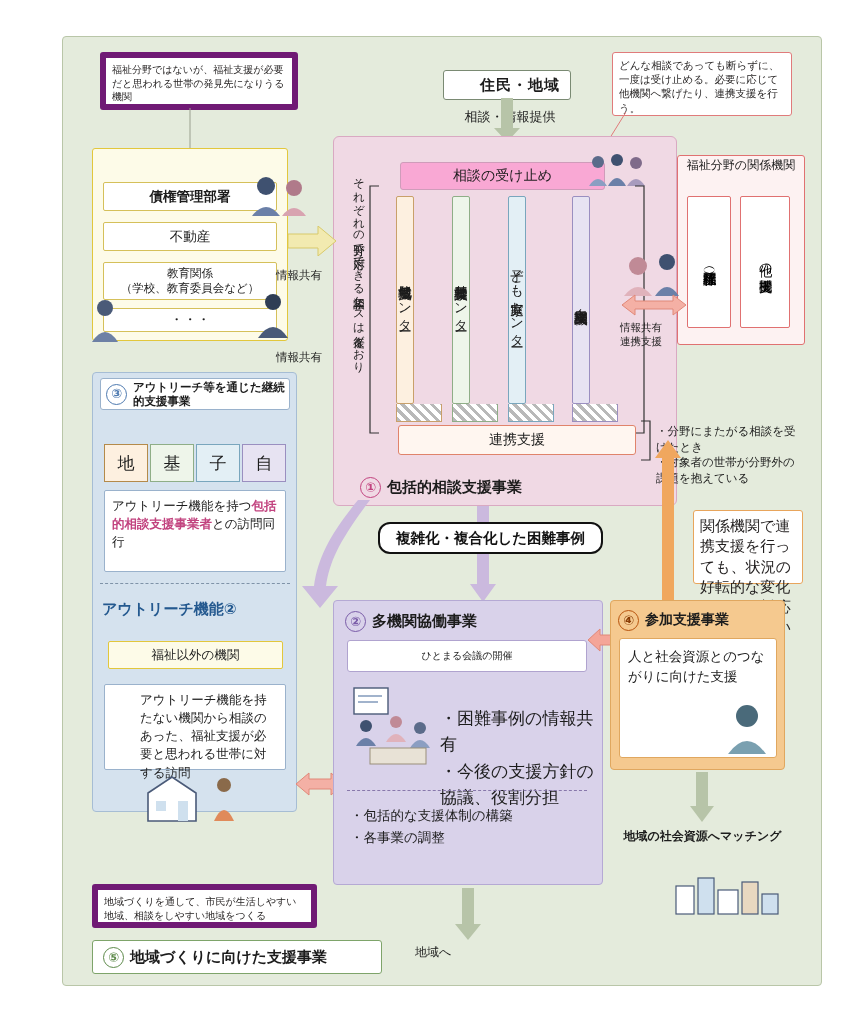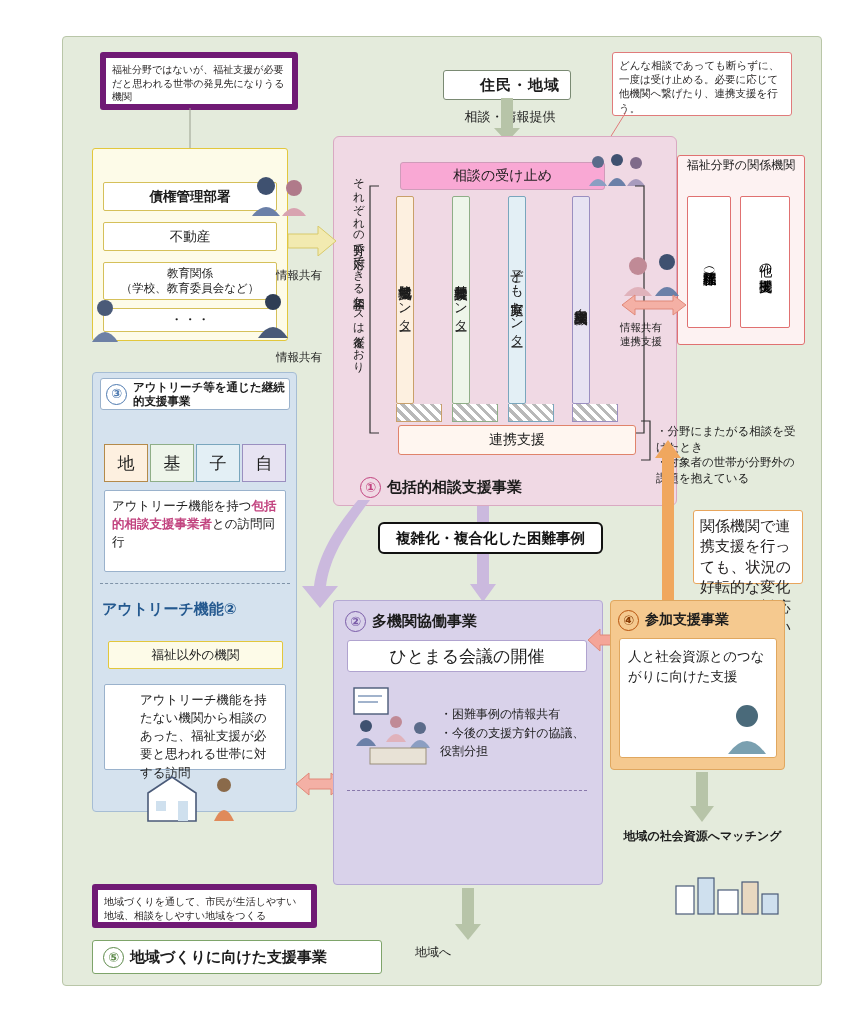--- a/index.html
+++ b/index.html
@@ -242,25 +242,25 @@
     left: 345px; top: 608px; width: 250px; height: 26px;
     display: flex; align-items: center;
     font-size: 15px; font-weight: bold; color: #1c1c1c;
   }
   #hitomaru {
     left: 347px; top: 640px; width: 240px; height: 32px;
     background: #ffffff;
     border: 1px solid #b0a3cf;
     border-radius: 3px;
     display: flex; align-items: center; justify-content: center;
-    font-size: 17px; color: #1c1c1c;
+    font-size: 10px; color: #1c1c1c;
   }
   #purple-bullets {
     left: 440px; top: 705px; width: 155px;
-    font-size: 12px; line-height: 1.55; color: #1c1c1c;
+    font-size: 17px; line-height: 1.55; color: #1c1c1c;
   }
   #purple-dash {
     left: 347px; top: 790px; width: 240px; height: 0;
     border-top: 1.4px dashed #8878ab;
   }
   #purple-bullets2 {
     left: 350px; top: 805px; width: 235px;
     font-size: 13.5px; line-height: 1.6; color: #1c1c1c;
   }
 
@@ -301,21 +301,21 @@
   #chiiki-e {
     left: 415px; top: 944px; width: 100px;
     font-size: 12px; color: #1c1c1c;
   }
 
   
   #difficult-box {
     left: 378px; top: 522px; width: 225px; height: 32px;
     background: #ffffff;
     border: 2px solid #111111;
-    border-radius: 6px;
+    border-radius: 12px;
     display: flex; align-items: center; justify-content: center;
     font-size: 14.5px; font-weight: bold; color: #111111;
   }
 
   
   .plain-label {
     position: absolute;
     font-size: 11.5px;
     color: #1c1c1c;
     line-height: 1.35;
@@ -545,20 +545,24 @@
       <path d="M58 64 q10 -16 20 0 z" fill="#8b9ec2"></path>
     <rect x="18" y="64" width="56" height="16" fill="#e8e2d6" stroke="#9a8f7a" stroke-width="1"></rect>
   </svg>
 
   <div class="abs" id="purple-bullets">
     <div>・困難事例の情報共有</div>
     <div>・今後の支援方針の協議、役割分担</div>
   </div>
 
   <div class="abs" id="purple-dash"></div>
+  <div class="abs" id="purple-bullets2">
+    <div>・包括的な支援体制の構築</div>
+    <div>・各事業の調整</div>
+  </div>
 
   <svg class="arrow" style="left:588px; top:626px; width:42px; height:28px;">
     <polygon points="0,14 12,3 12,9 30,9 30,3 42,14 30,25 30,19 12,19 12,25" fill="#f4a598" stroke="#e08878" stroke-width="1"></polygon>
   </svg>
 
   <svg class="arrow" style="left:655px; top:440px; width:26px; height:168px;">
     <polygon points="7,168 7,18 0,18 13,0 26,18 19,18 19,168" fill="#f0a75e"></polygon>
   </svg>
 
   <div class="abs callout-orange" style="left:693px; top:510px; width:110px; height:74px;">

